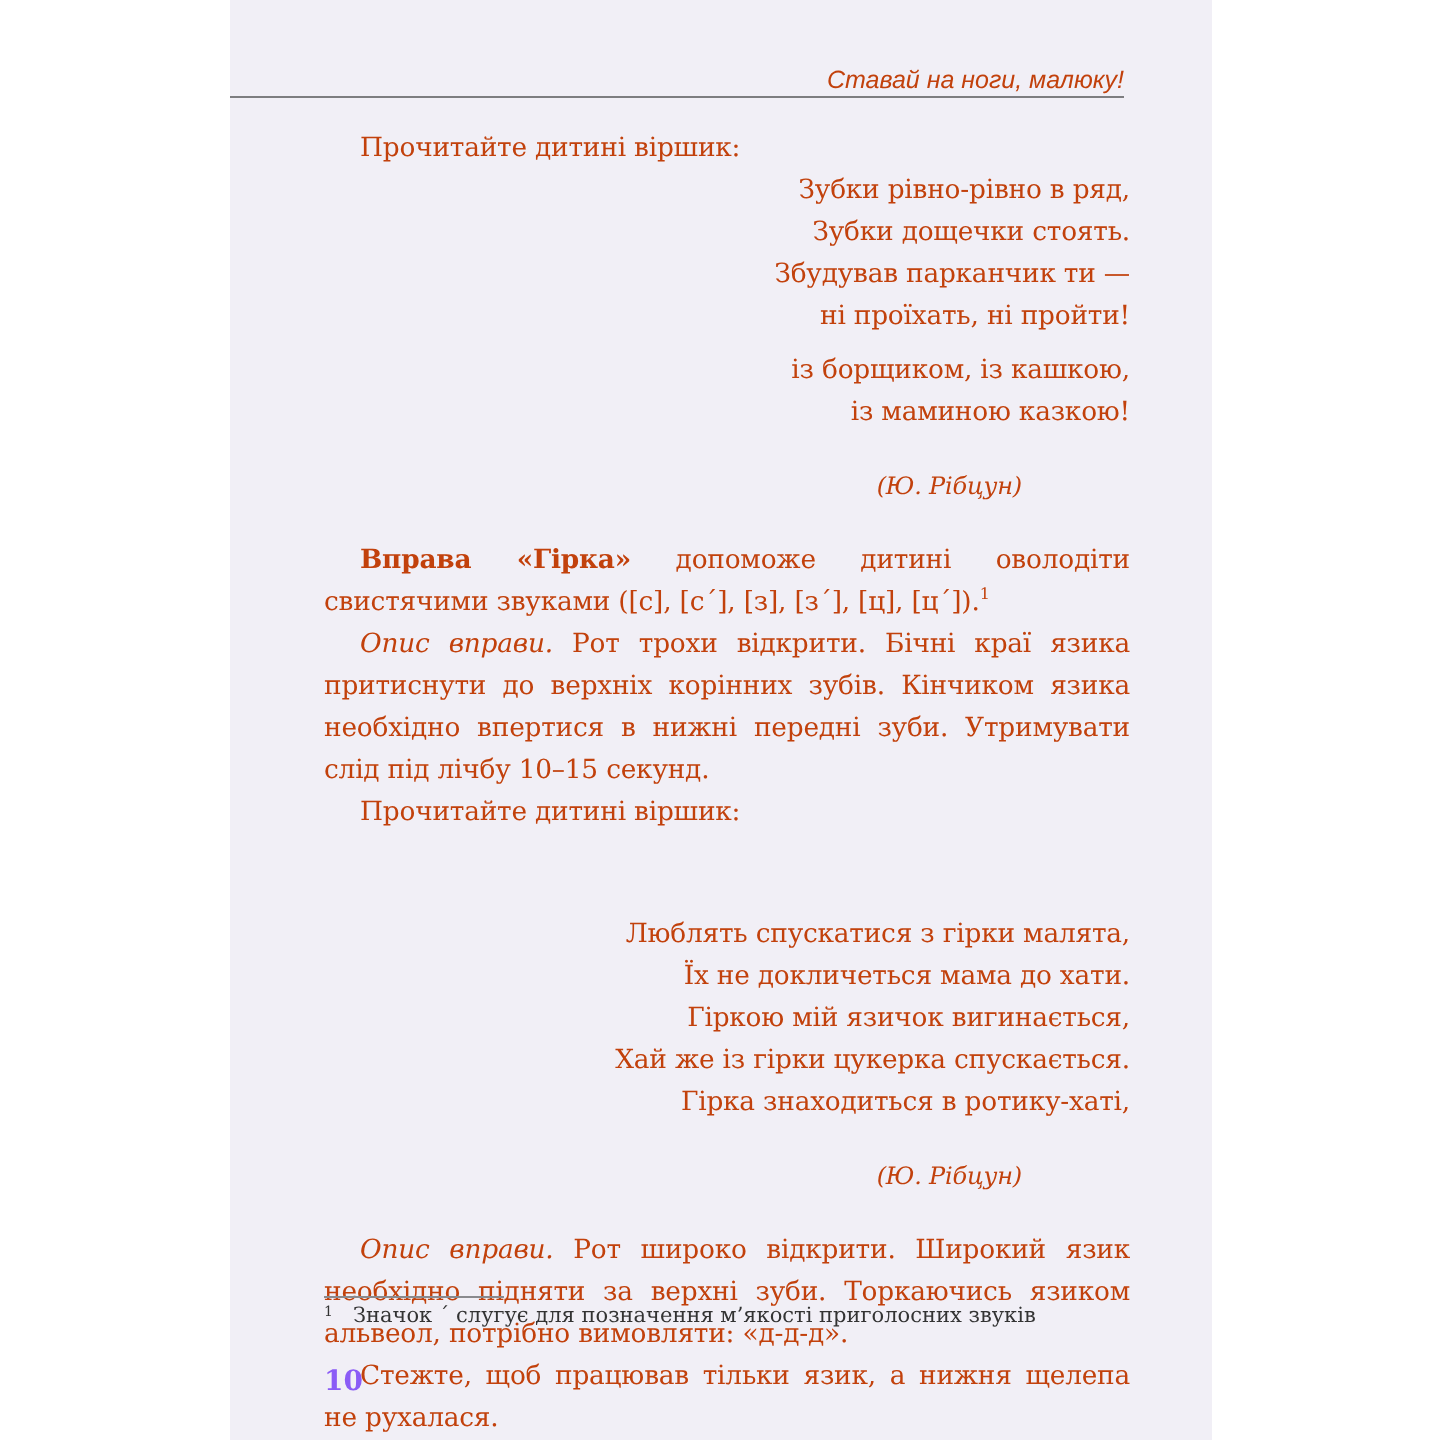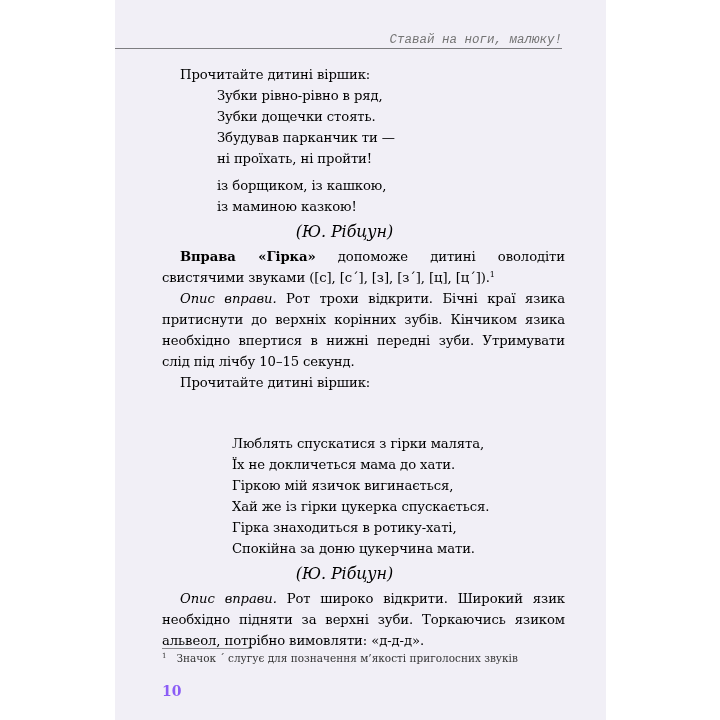--- a/index.html
+++ b/index.html
@@ -6,38 +6,38 @@
   body {
     width:720px; height:720px; background:#ffffff; position:relative; overflow:hidden;
     font-family:"DejaVu Serif", "Liberation Serif", serif;
   }
   .page {
     position:absolute; left:115px; top:0; width:491px; height:720px;
     background:#f1eff6;
   }
   .running-head {
     position:absolute; left:0; top:33px; width:447px; text-align:right;
-    font-family:Liberation Mono, monospace; font-style:italic; font-size:12.5px; color:#737373;
+    font-family:Liberation Sans, sans-serif; font-style:italic; font-size:12.5px; color:#c2410c;
   }
   .head-rule {
     position:absolute; left:0; top:48px; width:447px; height:1px; background:#7d7d80;
   }
   .body {
     position:absolute; left:47px; top:64px; width:403px;
-    font-size:13.2px; line-height:21px; color:#000000;
+    font-size:13.2px; line-height:21px; color:#c2410c;
     letter-spacing:-0.1px;
   }
   .p { margin:0; text-align:justify; }
   .indent { text-indent:18px; }
   .verse { margin:0 0 0 55px; }
-  .verse .line { display:block; white-space:nowrap; }
+  .verse .line { display:block; white-space:nowrap;text-align:right; }
   .verse.v2 { margin-left:70px;margin-top:40px; }
   .gap { height:6px; }
   .attr {
-    text-align:center; font-style:italic; font-size:16px; padding-right:38px; margin:4px;
+    text-align:right; font-style:italic; font-size:12px; padding-right:38px; margin:16px;
   }
   .b { font-weight:bold; }
   .i { font-style:italic; }
   sup { font-size:8px; line-height:0; }
   .fn-rule {
     position:absolute; left:47px; top:648px; width:90px; height:1px; background:#8a8a8e;
   }
   .footnote {
     position:absolute; left:47px; top:652px; width:420px;
     font-size:10.5px; color:#333; white-space:nowrap;
@@ -72,25 +72,25 @@
     <p class="p indent"><span class="b">Вправа «Гірка»</span><span> допоможе дитині оволодіти свистячими звуками ([с], [с´], [з], [з´], [ц], [ц´]).</span><sup>1</sup></p>
     <p class="p indent"><span class="i">Опис вправи.</span><span> Рот трохи відкрити. Бічні краї язика притиснути до верхніх корінних зубів. Кінчиком язика необхідно впертися в нижні передні зуби. Утримувати слід під лічбу 10–15 секунд.</span></p>
 
     <p class="p indent">Прочитайте дитині віршик:</p>
     <div class="verse v2">
       <span class="line">Люблять спускатися з гірки малята,</span>
       <span class="line">Їх не докличеться мама до хати.</span>
       <span class="line">Гіркою мій язичок вигинається,</span>
       <span class="line">Хай же із гірки цукерка спускається.</span>
       <span class="line">Гірка знаходиться в ротику-хаті,</span>
-      <span class="line">Спокійна за доню цукерчина мати.</span>
     </div>
     <p class="attr">(Ю. Рібцун)</p>
 
     <p class="p indent"><span class="i">Опис вправи.</span><span> Рот широко відкрити. Широкий язик необхідно підняти за верхні зуби. Торкаючись язиком альвеол, потрібно вимовляти: «д-д-д».</span></p>
+    <p class="p indent">Стежте, щоб працював тільки язик, а нижня щелепа не рухалася.</p>
 
   </div>
 
   <div class="fn-rule"></div>
   <div class="footnote">
     <span class="num">1</span><span>Значок ´ слугує для позначення м’якості приголосних звуків</span>
   </div>
   <div class="folio">10</div>
 </div>
 

